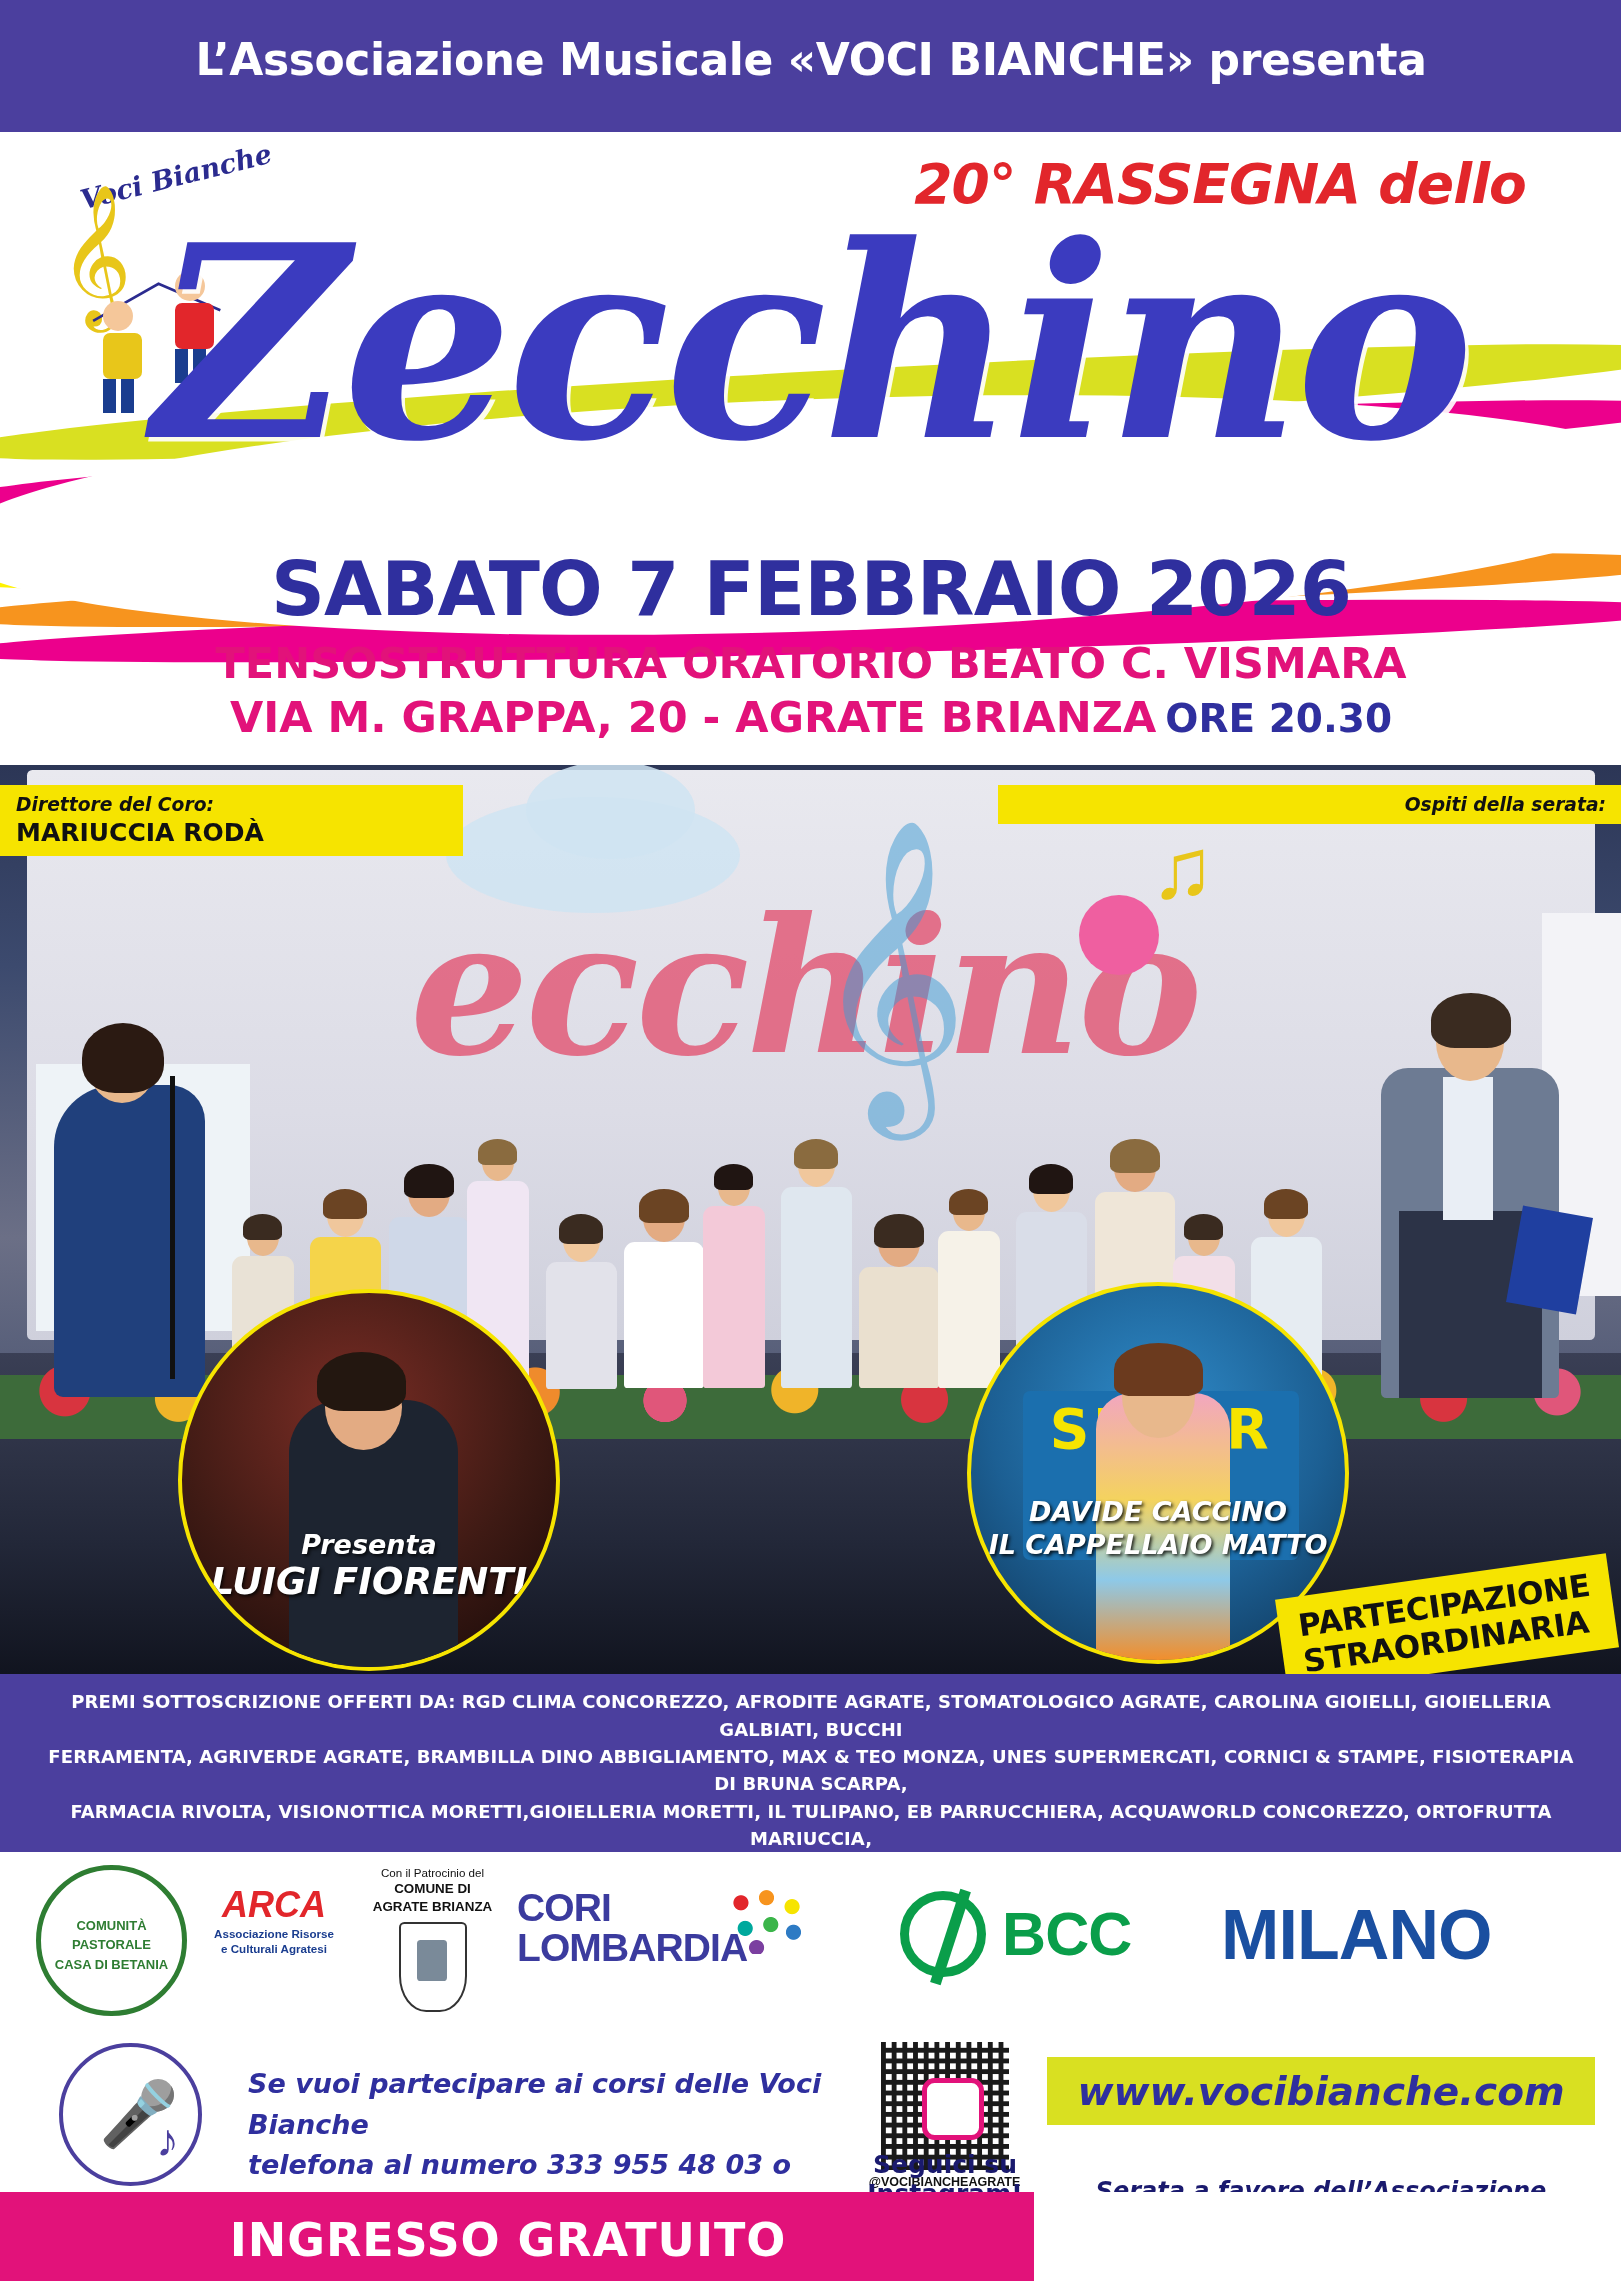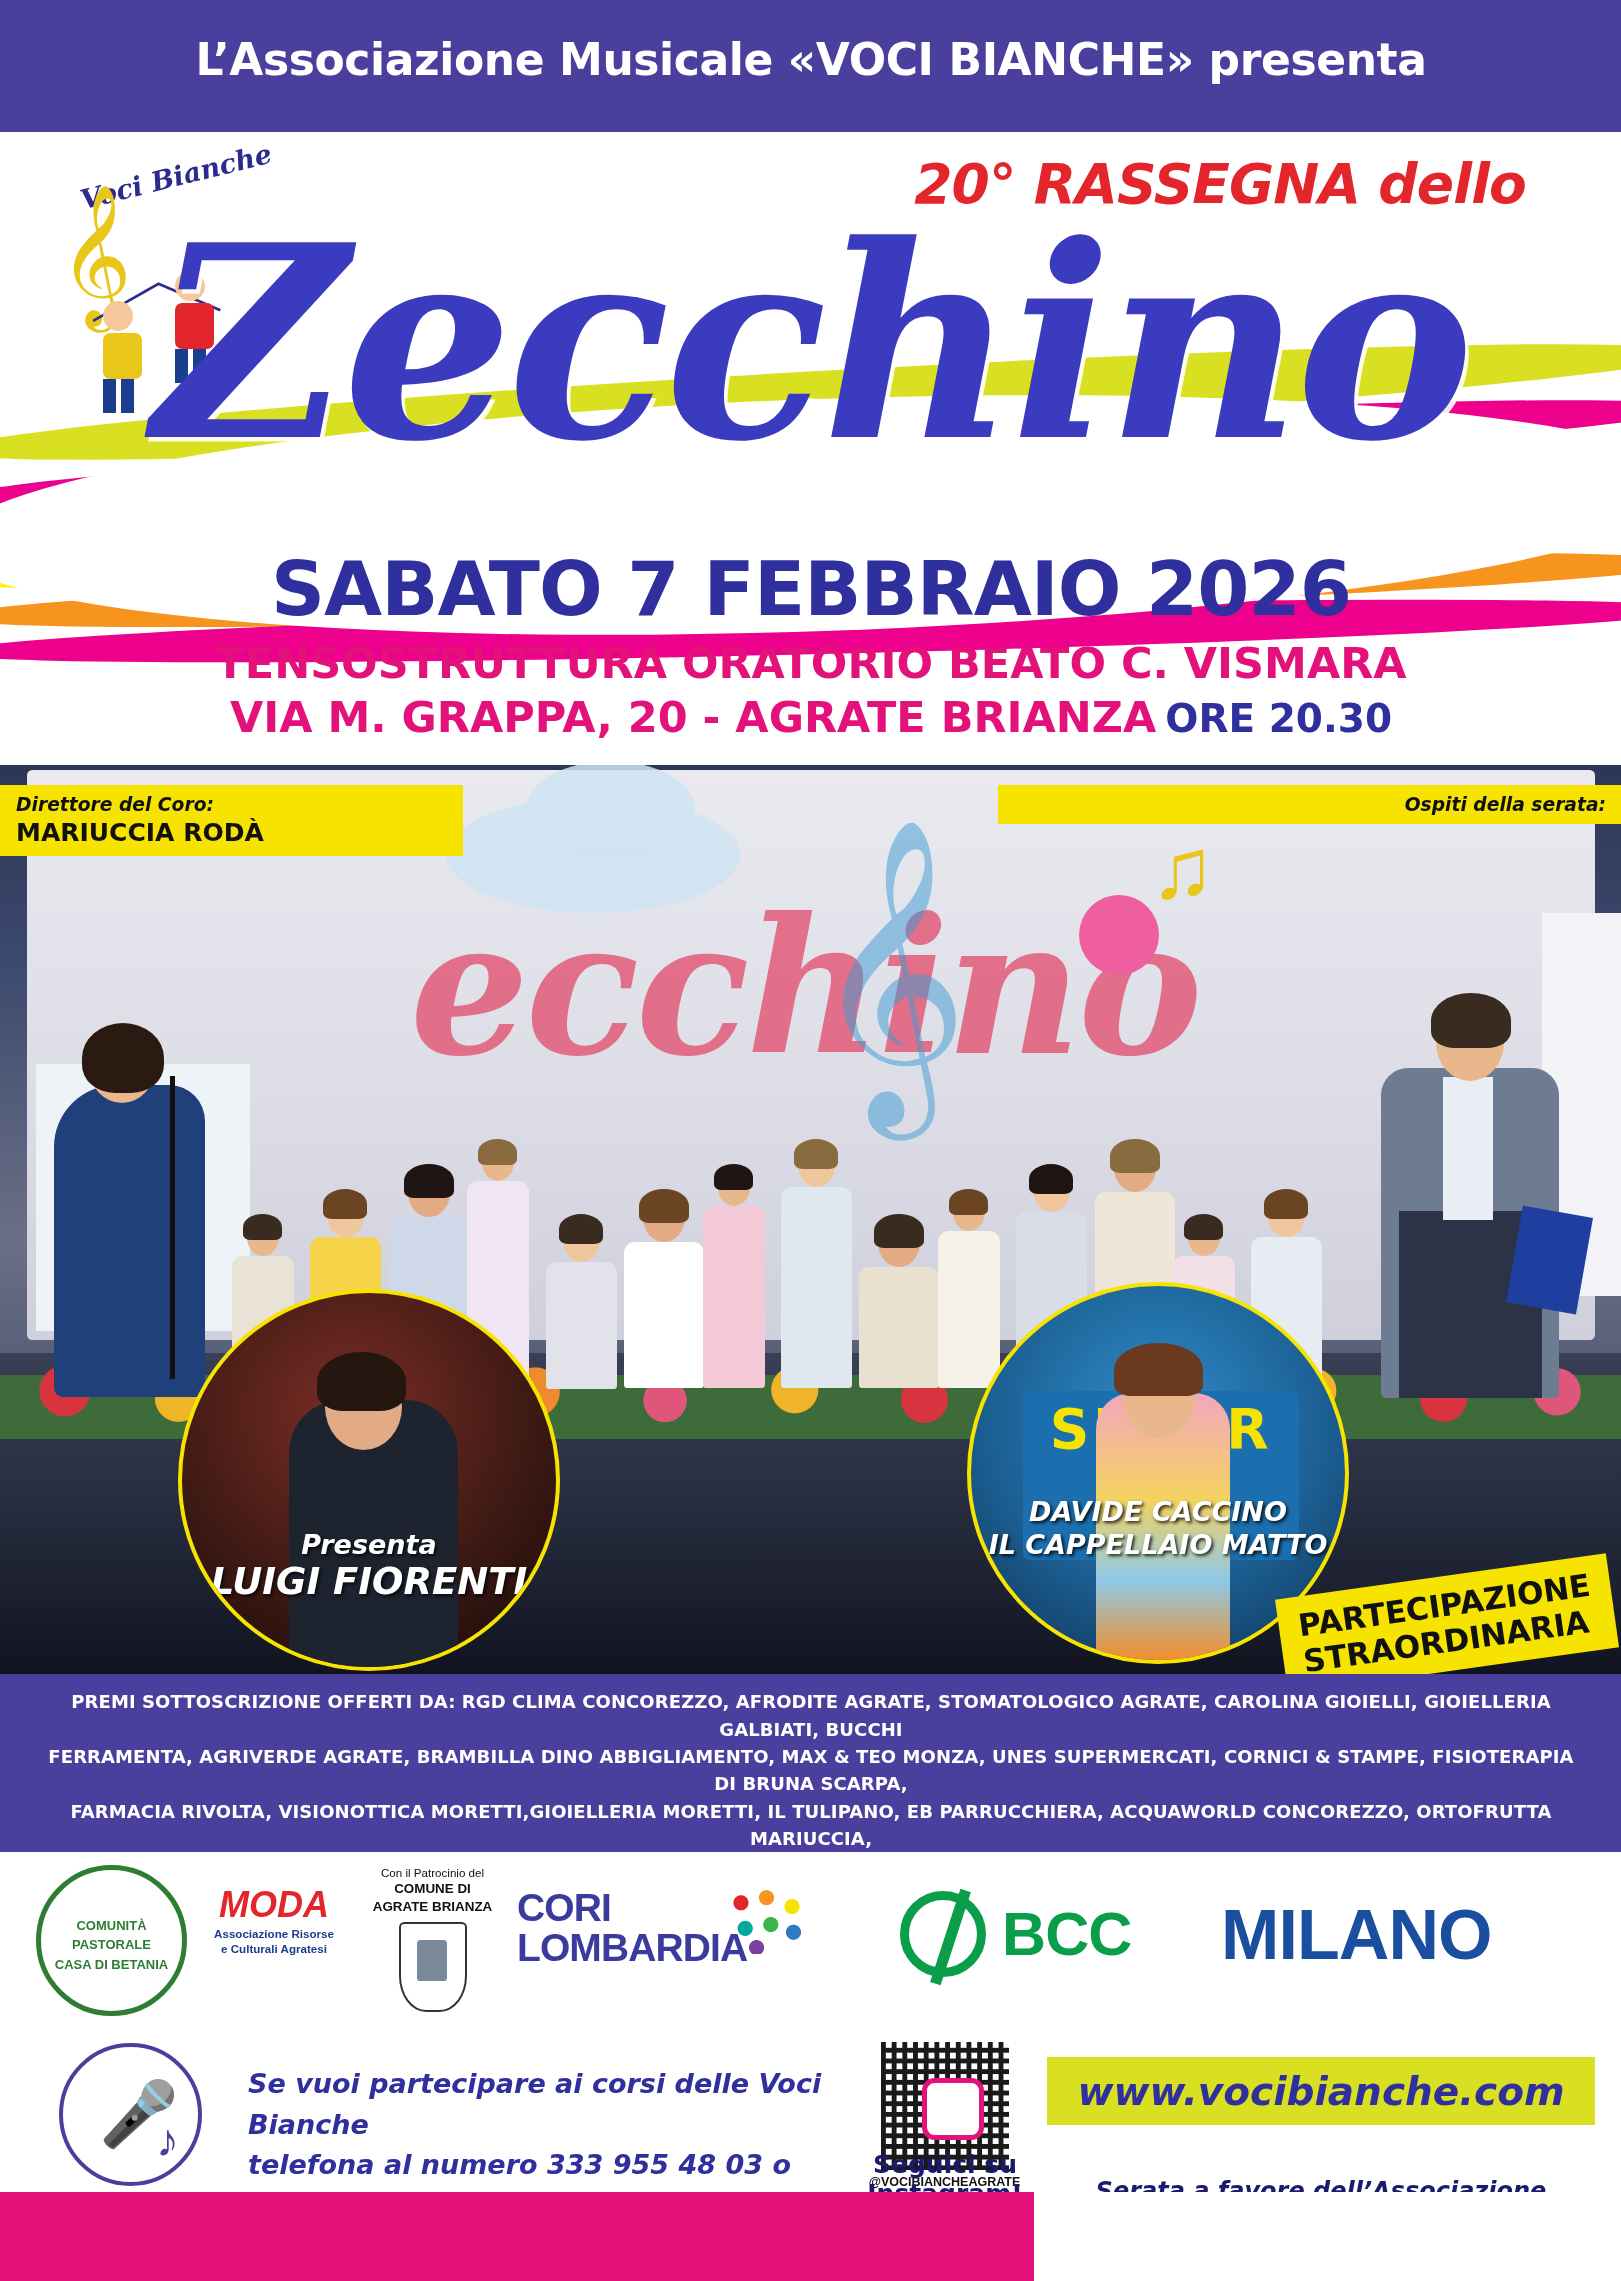--- a/index.html
+++ b/index.html
@@ -583,21 +583,21 @@
     <div class="lg lg-casa">
       <div class="casa-ring">
         <div class="casa-txt">
           <div>COMUNITÀ PASTORALE</div>
           <div>CASA DI BETANIA</div>
         </div>
       </div>
     </div>
 
     <div class="lg lg-arca">
-      <div class="arca-word">MODA</div>
+      <div class="arca-word">ARCA</div>
       <div class="arca-sub">Associazione Risorse</div>
       <div class="arca-sub">e Culturali Agratesi</div>
     </div>
 
     <div class="lg lg-comune">
       <div class="com-top">Con il Patrocinio del</div>
       <div class="com-top"><b>COMUNE DI</b></div>
       <div class="com-top"><b>AGRATE  BRIANZA</b></div>
       <div class="crest"></div>
     </div>
@@ -638,16 +638,17 @@
     <div class="site-chip">
       <span>www.vocibianche.com</span>
     </div>
     <div class="serata">
       <div class="s1">Serata a favore dell’Associazione</div>
       <div class="s2">DUE SPICCIOLI Odv</div>
     </div>
   </div>
 
   <div class="bottom-band">
+    <div class="ingresso">INGRESSO GRATUITO</div>
     <div class="bottom-right-fill"></div>
   </div>
 </div>
 
 
 </body></html>

